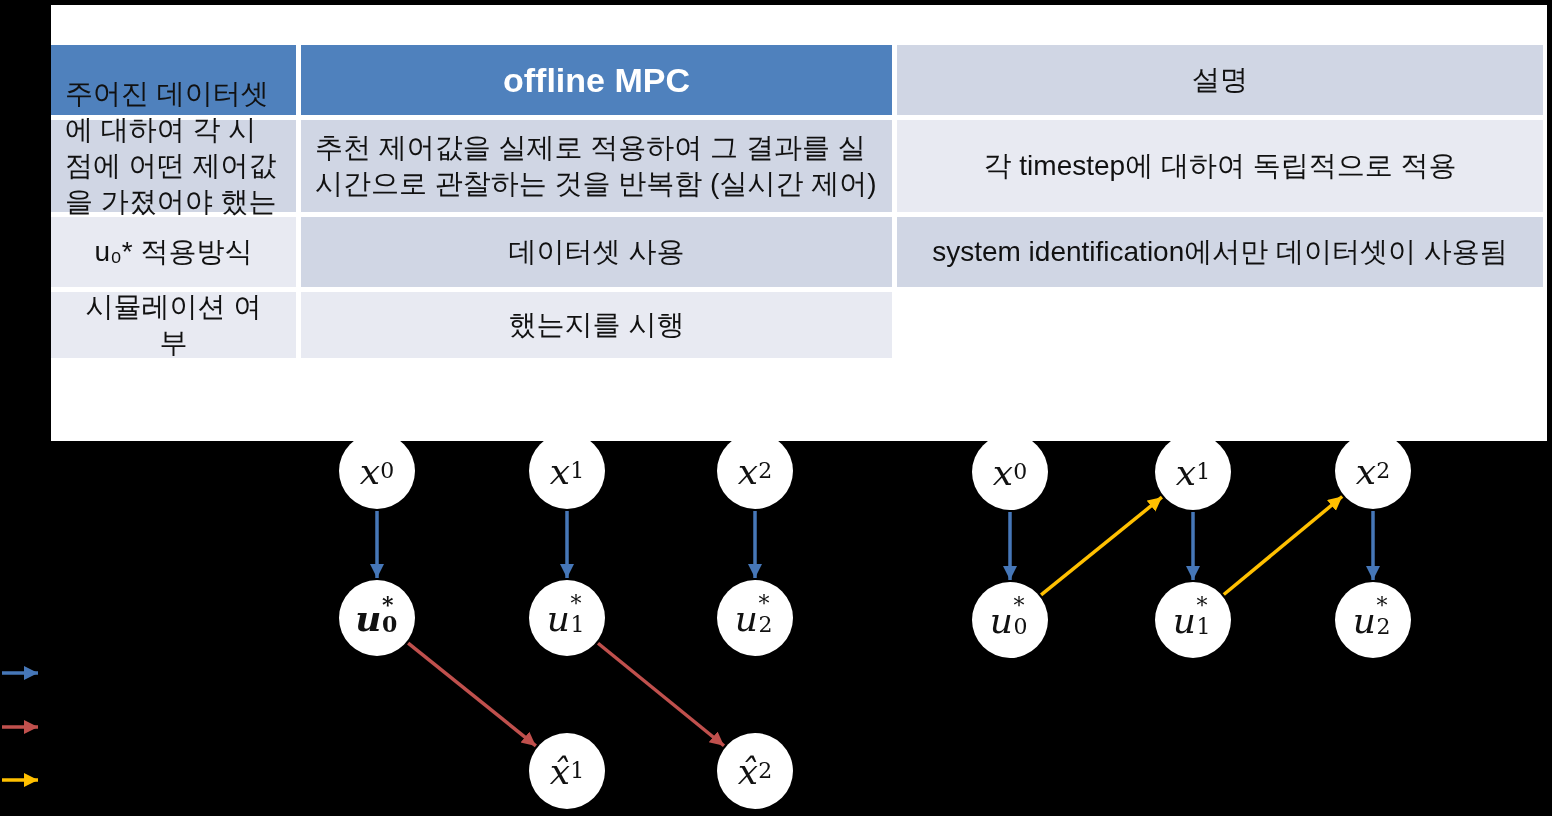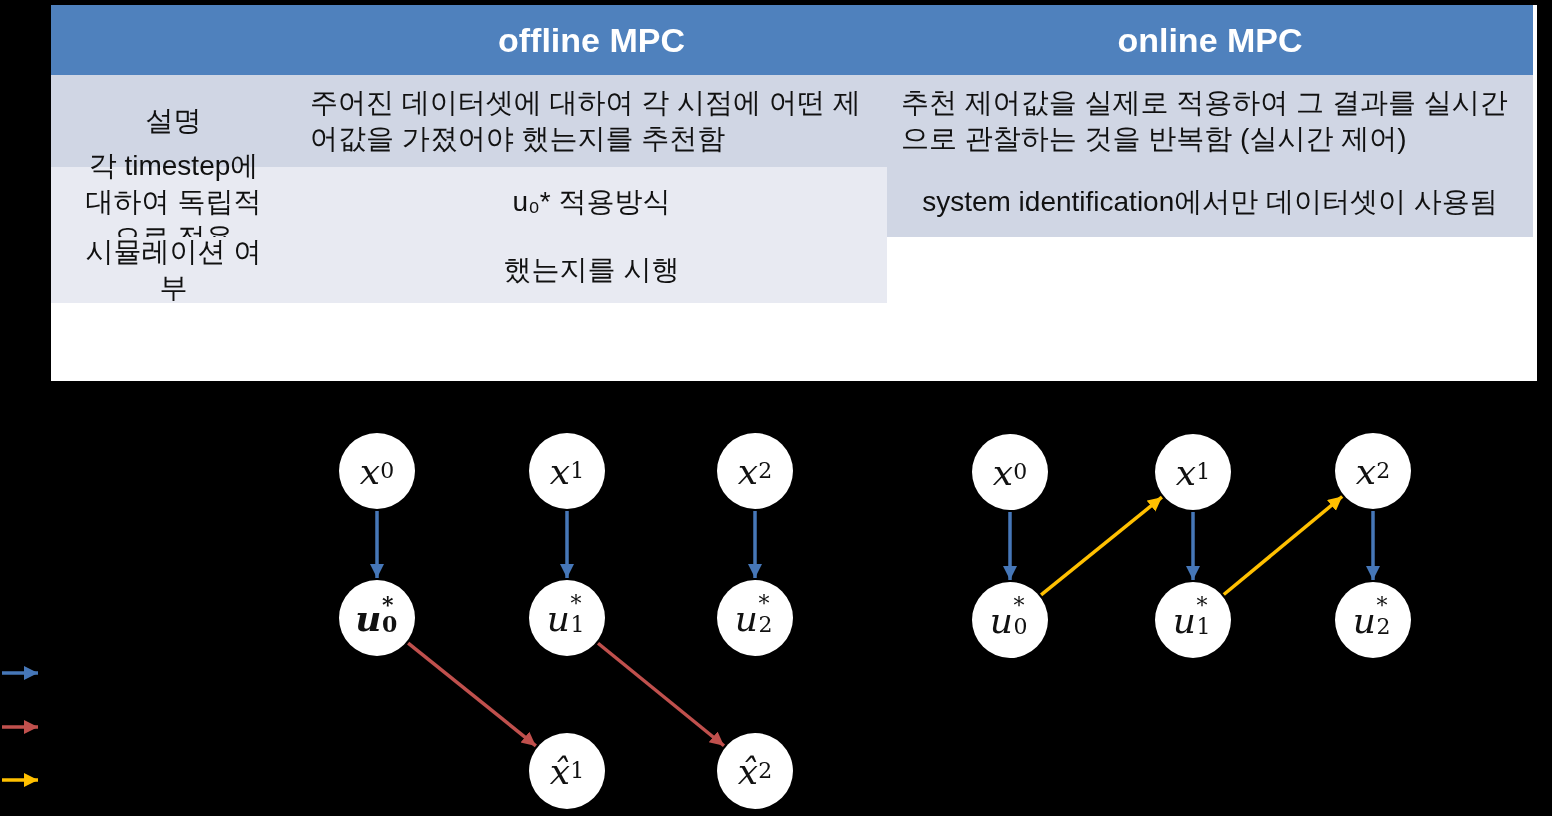--- a/index.html
+++ b/index.html
@@ -11,21 +11,23 @@
   
   .table-wrap{
     position:absolute;left:51px;top:5px;
     background:#ffffff;
     padding:0 4px 4px 0;
   }
   .tgrid{
     display:grid;
     grid-template-columns:245px 591px 646px;
     grid-template-rows:70px 92px 70px 66px 74px;
+    gap:5px;
     background:#ffffff;
+    margin-top:40px;
   }
   .th{
     background:#4f81bd;color:#ffffff;
     display:flex;align-items:center;justify-content:center;
     font-size:34px;font-weight:bold;
   }
   .cell{
     display:flex;align-items:center;justify-content:center;
     font-size:28px;color:#111111;line-height:36px;
     text-align:center;
@@ -49,29 +51,29 @@
   .node .ss .sb{position:absolute;left:0.02em;bottom:-0.05em;font-style:normal;font-size:22px;}
   #edges-svg{position:absolute;left:0;top:0;z-index:2;pointer-events:none;}
 </style>
 </head>
 <body>
 
 <div class="table-wrap">
   <div class="tgrid">
     <div class="th"></div>
     <div class="th">offline MPC</div>
-    <div class="th">online MPC</div>
 
     <div class="cell dark">설명</div>
     <div class="cell dark left">주어진 데이터셋에 대하여 각 시점에 어떤 제어값을 가졌어야 했는지를 추천함</div>
     <div class="cell dark left">추천 제어값을 실제로 적용하여 그 결과를 실시간으로 관찰하는 것을 반복함 (실시간 제어)</div>
 
     <div class="cell light">각 timestep에 대하여 독립적으로 적용</div>
     <div class="cell light">u₀* 적용방식</div>
 
+    <div class="cell dark">데이터셋 사용</div>
     <div class="cell dark">system identification에서만 데이터셋이 사용됨</div>
 
     <div class="cell light">시뮬레이션 여부</div>
     <div class="cell light">했는지를 시행</div>
   </div>
 </div>
 
 <div id="nodes">
     <div class="node" style="left: 339px; top: 433px;">
       <span class="b">x</span>

